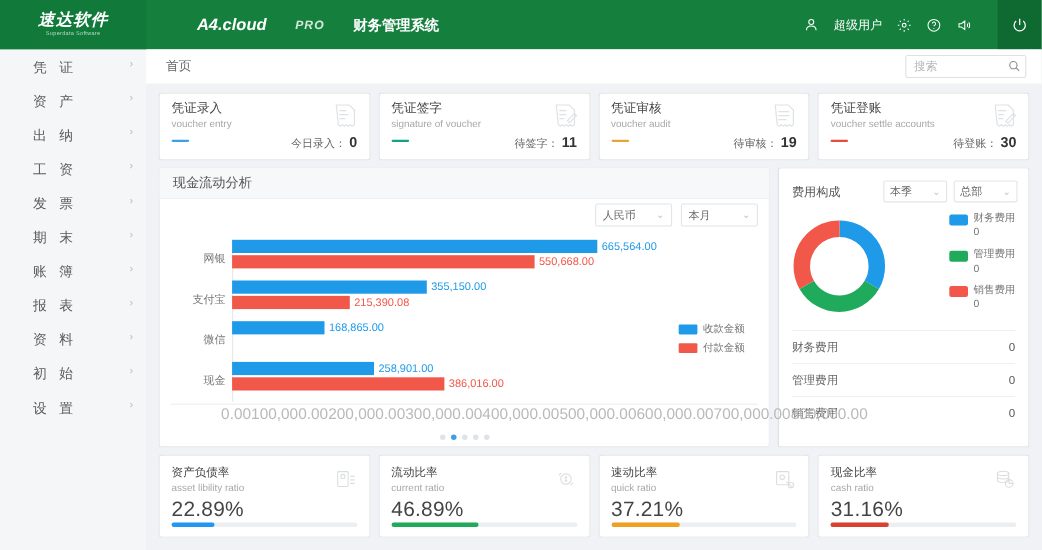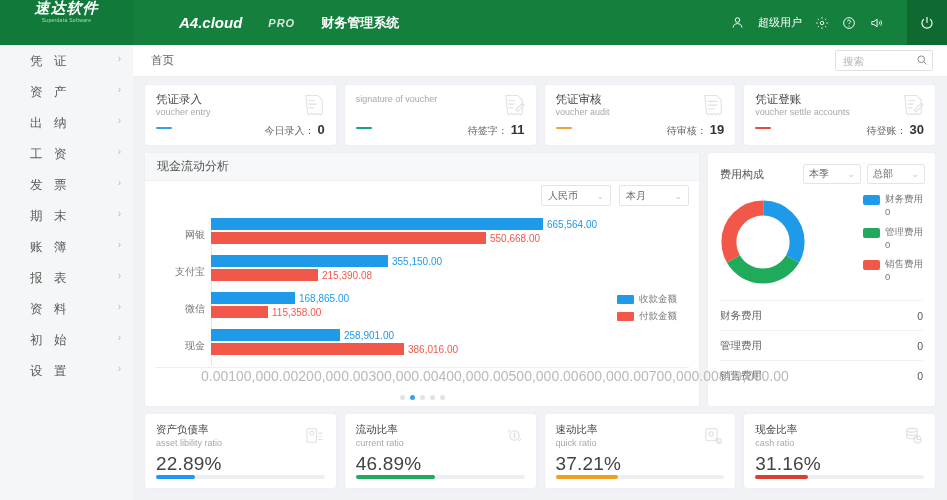--- a/index.html
+++ b/index.html
@@ -8,21 +8,21 @@
     font-family: "Liberation Sans", "DejaVu Sans", sans-serif;
     background: #f0f2f5;
     overflow: hidden;
   }
   .app { width: 947px; height: 500px; position: relative; display: flex; flex-direction: column; }
 
   
   .header { height: 45px; background: #15803d; display: flex; align-items: center; flex: 0 0 45px; }
   .brand-box {
     width: 133px; height: 45px; background: #117a3a;
-    display: flex; align-items: center; justify-content: flex-start;
+    display: flex; align-items: center; justify-content: center;
     flex-direction: column;
   }
   .brand-cn {
     color: #fff; font-weight: bold; font-size: 15px; font-style: italic;
     letter-spacing: 1px; line-height: 1.1;
   }
   .brand-en { color: #b9dcc4; font-size: 5px; letter-spacing: .3px; }
   .header-titles { display: flex; align-items: center; gap: 26px; margin-left: 46px; }
   .h-a4 { color: #fff; font-size: 15px; font-weight: bold; font-style: italic; }
   .h-pro { color: #d5e9da; font-size: 11px; font-weight: bold; font-style: italic; letter-spacing: 1px; }
@@ -50,21 +50,21 @@
   
   .content { flex: 1; display: flex; flex-direction: column; min-width: 0; background: #f0f2f5; }
 
   .tabbar {
     height: 32px; background: #fff; display: flex; align-items: center;
     padding: 0 14px; border-bottom: 1px solid #eee; flex: 0 0 32px;
   }
   .tab-home { font-size: 11.5px; color: #666; padding: 0 4px; }
   .search-wrap { margin-left: auto; position: relative; }
   .search-input {
-    width: 98px; height: 21px; border: 1px solid #e0e0e0; border-radius: 2px;
+    width: 110px; height: 21px; border: 1px solid #e0e0e0; border-radius: 2px;
     font-size: 10.5px; color: #666; padding: 0 20px 0 7px; outline: none;
     font-family: inherit; background: #fff;
   }
   .search-input::placeholder { color: #b4b4b4; }
   .search-icon { position: absolute; right: 5px; top: 4px; color: #8c8c8c; }
 
   .scroll-area { flex: 1; padding: 8px 12px 0 12px; overflow: hidden; }
 
   
   .stat-row { display: flex; gap: 9px; }
@@ -293,20 +293,21 @@
             <div class="stat-bottom">
               <span class="stat-dash" style="background:#3aa0e8"></span>
               <span class="stat-count">
                 <span>今日录入：</span>
                 <b>0</b>
               </span>
             </div>
           </div>
 
           <div class="stat-card">
+            <div class="stat-cn">凭证签字</div>
             <div class="stat-en">signature of voucher</div>
             <span class="stat-icon">
               <svg width="22" height="24" viewBox="0 0 24 26" fill="none" stroke="#b9bfc6" stroke-width="1.2">
                 <path d="M3 1.5h13l5 5V21l-2 1.5-2-1.5-2 1.5-2-1.5-2 1.5-2-1.5-2 1.5-2-1.5z"></path>
                 <path d="M6 7h7M6 11h7M6 15h5"></path>
                   <path d="M14 17l7-7 2 2-7 7z"></path>
               </svg>
             </span>
             <div class="stat-bottom">
               <span class="stat-dash" style="background:#16a085"></span>
@@ -399,24 +400,20 @@
                     <div class="bar expense" style="width:107px"></div>
                     <span class="bar-val expense">215,390.08</span>
                   </div>
                 </div>
 
                 <div class="bar-group">
                   <div class="bar-cat">微信</div>
                   <div class="bar-line">
                     <div class="bar income" style="width:84px"></div>
                     <span class="bar-val income">168,865.00</span>
-                  </div>
-                  <div class="bar-line">
-                    <div class="bar expense" style="width:57px"></div>
-                    <span class="bar-val expense">115,358.00</span>
                   </div>
                 </div>
 
                 <div class="bar-group">
                   <div class="bar-cat">现金</div>
                   <div class="bar-line">
                     <div class="bar income" style="width:129px"></div>
                     <span class="bar-val income">258,901.00</span>
                   </div>
                   <div class="bar-line">

